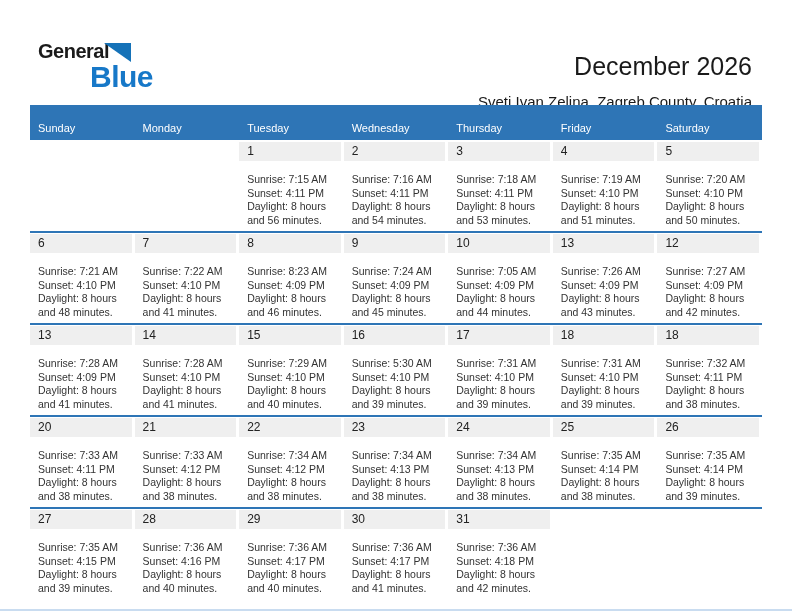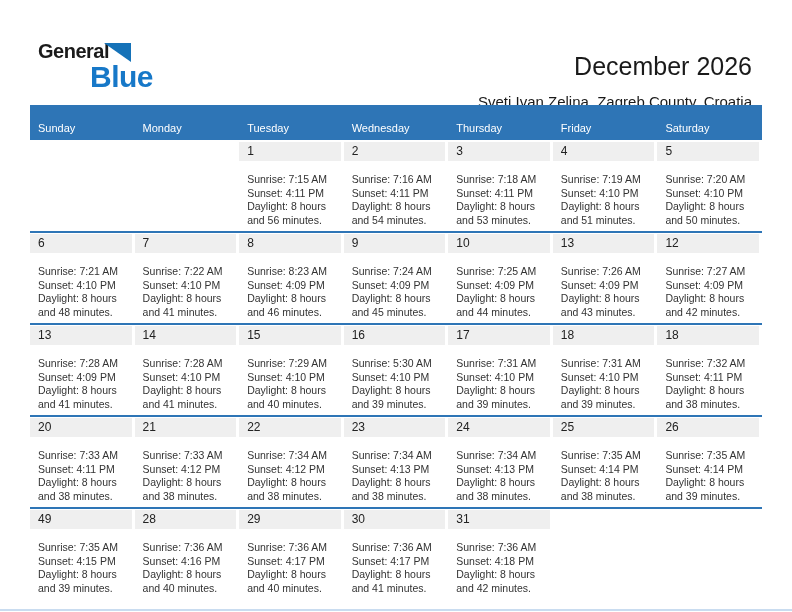--- a/index.html
+++ b/index.html
@@ -197,21 +197,21 @@
             <div class="day-info">
               <div>Sunrise: 7:24 AM</div>
               <div>Sunset: 4:09 PM</div>
               <div>Daylight: 8 hours</div>
               <div>and 45 minutes.</div>
             </div>
           </td>
           <td>
             <div class="day-band"><span>10</span></div>
             <div class="day-info">
-              <div>Sunrise: 7:25 AM</div>
+              <div>Sunrise: 7:05 AM</div>
               <div>Sunset: 4:09 PM</div>
               <div>Daylight: 8 hours</div>
               <div>and 44 minutes.</div>
             </div>
           </td>
           <td>
             <div class="day-band"><span>13</span></div>
             <div class="day-info">
               <div>Sunrise: 7:26 AM</div>
               <div>Sunset: 4:09 PM</div>
@@ -354,21 +354,21 @@
             <div class="day-info">
               <div>Sunrise: 7:35 AM</div>
               <div>Sunset: 4:14 PM</div>
               <div>Daylight: 8 hours</div>
               <div>and 39 minutes.</div>
             </div>
           </td>
         </tr>
         <tr>
           <td>
-            <div class="day-band"><span>49</span></div>
+            <div class="day-band"><span>27</span></div>
             <div class="day-info">
               <div>Sunrise: 7:35 AM</div>
               <div>Sunset: 4:15 PM</div>
               <div>Daylight: 8 hours</div>
               <div>and 39 minutes.</div>
             </div>
           </td>
           <td>
             <div class="day-band"><span>28</span></div>
             <div class="day-info">

